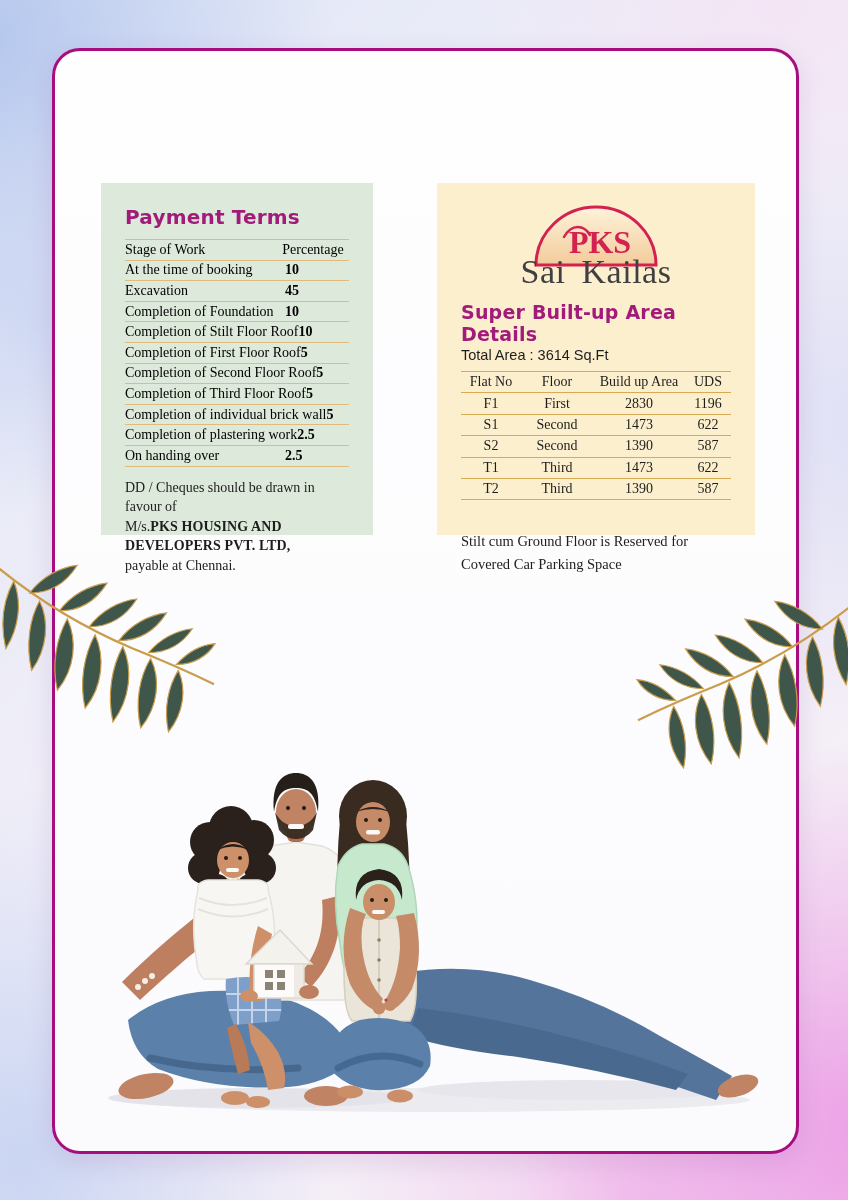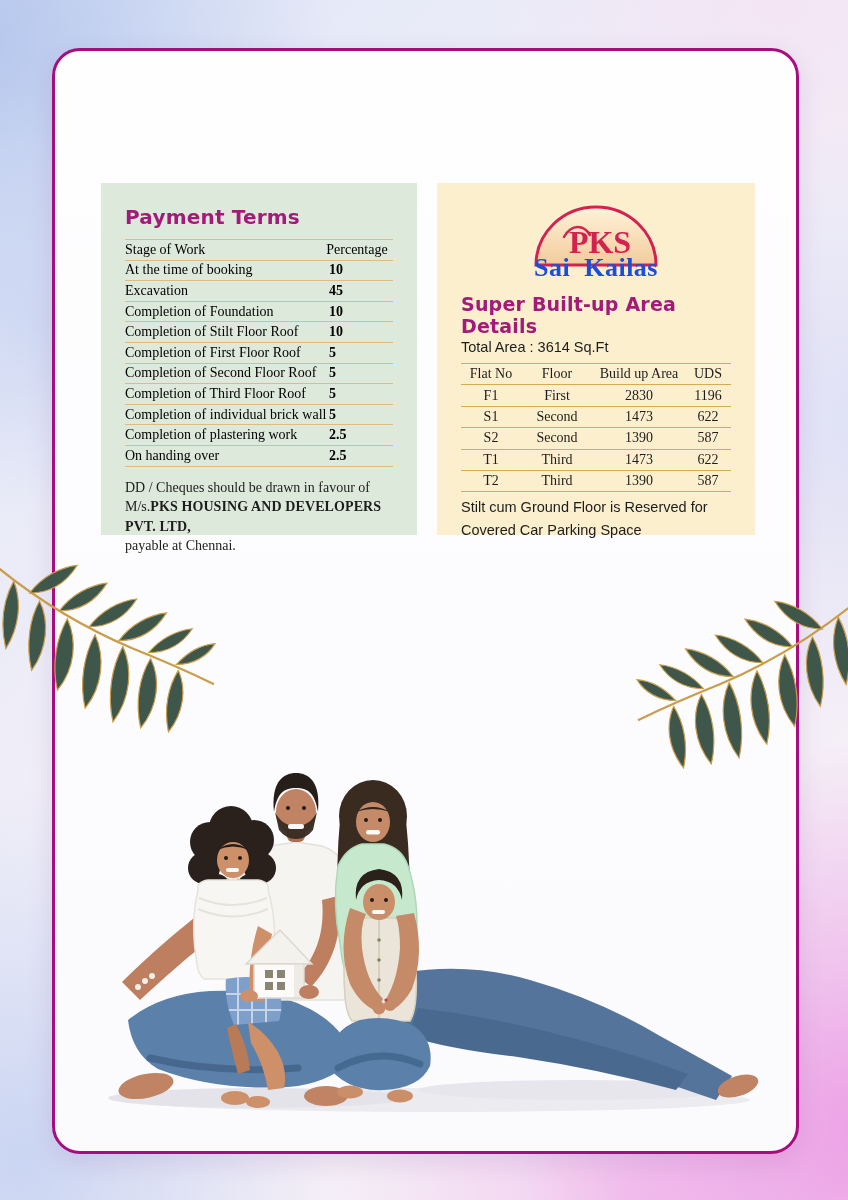--- a/index.html
+++ b/index.html
@@ -18,47 +18,47 @@
       linear-gradient(135deg,#dfe6f7 0%,#f2eff8 45%,#f6eef6 100%);
   }
   .card{
     position:absolute;left:52px;top:48px;width:741px;height:1100px;
     background:linear-gradient(180deg,#fefeff 0%,#fcfbfd 70%,#fbfafc 100%);
     border:3px solid #a70d7e;border-radius:28px;
     box-shadow:0 8px 26px rgba(120,60,140,.14);
   }
   
   .panel{position:absolute;top:132px;height:352px;box-sizing:border-box;}
-  .panel-left{left:46px;width:316px;background:#dde9da;padding:20px 24px 0 24px;}
+  .panel-left{left:46px;width:272px;background:#dde9da;padding:20px 24px 0 24px;}
   .panel-right{left:382px;width:318px;background:#fcefce;padding:12px 24px 16px 24px;}
   .h-magenta{
     font-family:"DejaVu Sans",sans-serif;font-weight:700;color:#a21a7a;
     font-size:19px;letter-spacing:.2px;margin:0;
   }
   .pt-title{margin:2px 0 10px 0;font-size:20px;}
   .pt-table{border-top:1.5px solid #dfbb7d;font-family:"Liberation Serif",serif;font-size:14px;color:#000000;}
   .pt-row{display:flex;align-items:center;border-bottom:1.5px solid #dfbb7d;height:19.6px;}
   .pt-row .stage{flex:1;white-space:nowrap;}
   .pt-row .pct{width:64px;text-align:left;font-weight:700;}
   .pt-row.head .pct{font-weight:400;width:72px;text-align:center;}
   .pt-note{font-family:"Liberation Serif",serif;font-size:14px;color:#1d1d1d;line-height:1.4;margin-top:11px;}
   .pt-note b{letter-spacing:.1px;}
   
   .logo{width:100%;text-align:center;margin-bottom:2px;}
   .logo-arch{display:block;margin:0 auto;}
   .logo-name{
-    font-family:"Liberation Serif",serif;font-weight:700;color:#1d4ed8;
-    font-size:26px;letter-spacing:.5px;word-spacing:7px;margin-top:-12px;line-height:1;
+    font-family:"Liberation Serif",serif;font-weight:400;color:#404040;
+    font-size:34px;letter-spacing:.5px;word-spacing:7px;margin-top:-12px;line-height:1;
   }
   .ad-title{margin:12px 0 2px 0;}
   .ad-total{font-family:Liberation Sans, sans-serif;font-size:14.5px;color:#1d1d1d;margin:2px 0 8px 0;}
   .ad-table{border-top:1.5px solid #d9aa56;font-family:"Liberation Serif",serif;font-size:14px;color:#1d1d1d;}
   .ad-row{display:grid;grid-template-columns:60px 72px 92px 46px;align-items:center;
     border-bottom:1.5px solid #d9aa56;height:20.4px;text-align:center;}
-  .ad-note{font-family:Liberation Sans, sans-serif;font-size:14.5px;color:#1d1d1d;line-height:1.55;margin-top:4px;}
+  .ad-note{font-family:Liberation Serif, serif;font-size:14.5px;color:#1d1d1d;line-height:1.55;margin-top:30px;}
   
   .fern{position:absolute;width:238px;height:206px;z-index:5;}
   .fern-left{left:-16px;top:556px;}
   .fern-right{left:630px;top:592px;transform:scaleX(-1);}
   .photo{position:absolute;left:43px;top:717px;width:680px;height:345px;}
 </style>
 </head>
 <body>
 
 <div class="page">

